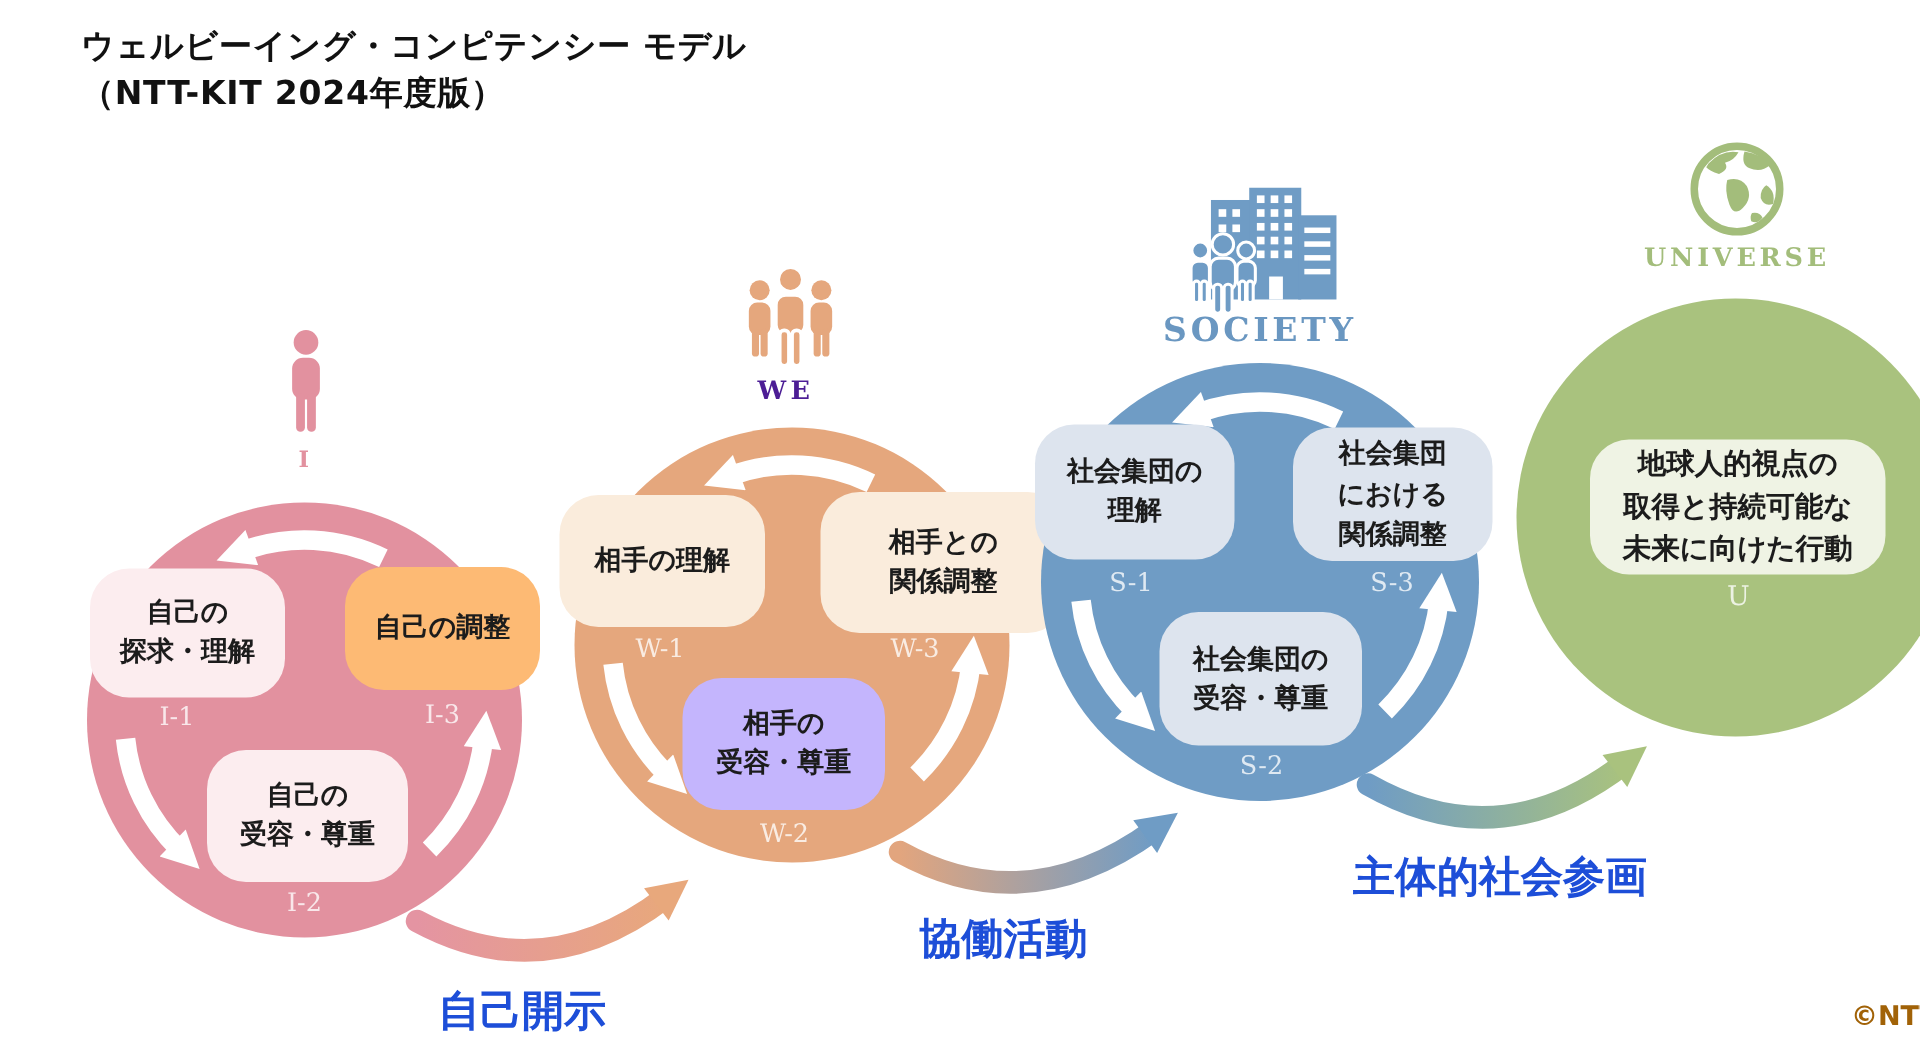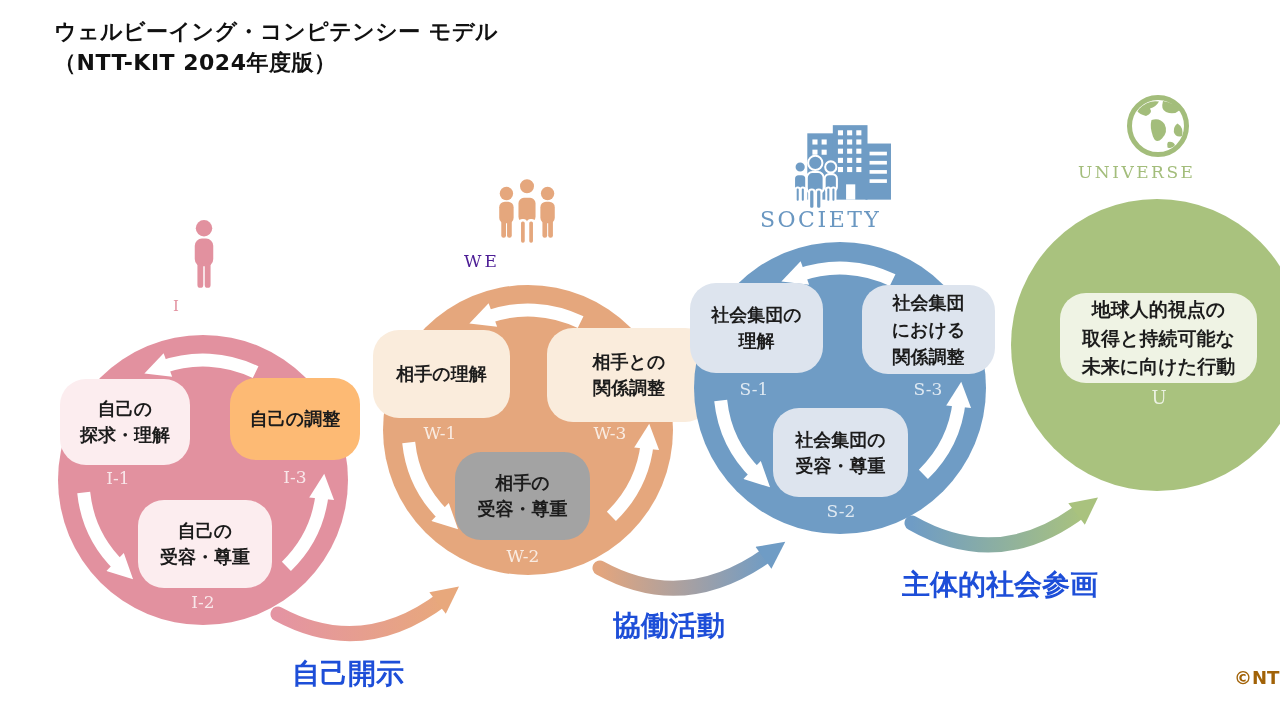--- a/index.html
+++ b/index.html
@@ -1,20 +1,20 @@
 <!DOCTYPE html>
 <html><head>
 <meta charset="utf-8">
 <style>
   html,body{margin:0;padding:0;background:#fff;}
   #canvas{position:relative;width:1280px;height:708px;background:#fff;overflow:hidden;
           font-family:"DejaVu Sans","Liberation Sans",sans-serif;margin-left:40px;}
   .abs{position:absolute;}
   #title{left:14px;top:16px;font-size:22px;line-height:31px;font-weight:700;color:#111;letter-spacing:.5px;}
-  .grp-caption{font-family:"DejaVu Serif","Liberation Serif",serif;font-weight:400;}
+  .grp-caption{font-family:"DejaVu Serif","Liberation Serif",serif;text-align:center;font-weight:700;}
   .box{display:flex;align-items:center;justify-content:center;text-align:center;
        white-space:pre-line;font-weight:700;color:#1c1c1c;font-size:18px;line-height:1.42;
        border-radius:26px;}
   .code{font-family:"DejaVu Serif","Liberation Serif",serif;font-size:17px;
         color:rgba(255,255,255,.78);text-align:center;width:80px;}
   .tlabel{font-size:28px;font-weight:700;color:#1d4ed8;text-align:left;}
   #copyright{left:1188px;top:667px;font-size:18px;font-weight:700;color:#a16207;width:70px;text-align:center;}
   svg{display:block;}
 </style>
 </head>
@@ -90,21 +90,21 @@
     <g fill="none" stroke="#fff" stroke-width="13">
       <path d="M 202.6,42.2 A 120,120 0 0 0 109,37.2" marker-end="url(#awo)"></path>
       <path d="M 30.7,162.5 A 120,120 0 0 0 66.6,236.3" marker-end="url(#awo)"></path>
       <path d="M 233.4,236.3 A 120,120 0 0 0 269.3,162.5" marker-end="url(#awo)"></path>
     </g>
   </svg>
 
   <div class="abs box" style="left:333px;top:330px;width:137px;height:88px;background:#faecdc;">相手の理解</div>
   <div class="abs box" style="left:507px;top:328px;width:164px;height:94px;background:#faecdc;">相手との
 関係調整</div>
-  <div class="abs box" style="left:415px;top:452px;width:135px;height:88px;background:#a3a3a3;">相手の
+  <div class="abs box" style="left:415px;top:452px;width:135px;height:88px;background:#c4b5fd;">相手の
 受容・尊重</div>
   <div class="abs code" style="left:360px;top:423px;">W-1</div>
   <div class="abs code" style="left:530px;top:423px;">W-3</div>
   <div class="abs code" style="left:443px;top:546px;">W-2</div>
 
   <svg class="abs" style="left:752px;top:122px;" width="100" height="90" viewBox="0 0 98 88">
     <g fill="#6f9cc5">
       <rect x="15" y="11" width="27" height="65"></rect>
       <rect x="40" y="3" width="34" height="73"></rect>
       <rect x="72" y="21" width="25" height="55"></rect>

